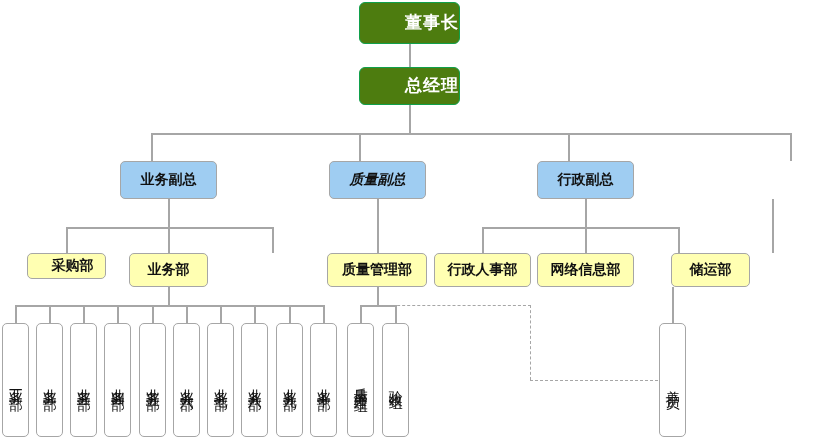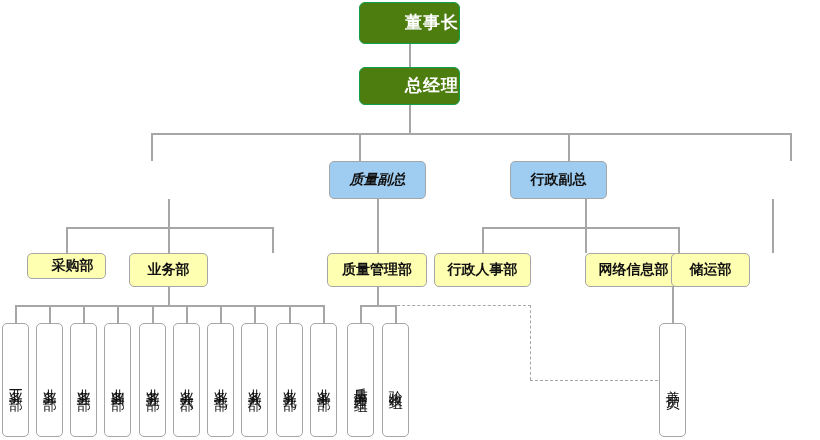--- a/index.html
+++ b/index.html
@@ -142,40 +142,43 @@
   <div class="dash v" style="left:530px; top:305px; height:75px;"></div>
   <div class="dash h" style="left:530px; top:380px; width:128px;"></div>
 
   <div class="node lv1" style="left:359px; top:2px; width:101px; height:42px;">
     <span>董事长</span>
   </div>
   <div class="node lv1" style="left:359px; top:67px; width:101px; height:38px;">
     <span>总经理</span>
   </div>
 
+  <div class="node lv2" style="left:120px; top:161px; width:97px; height:38px;">
+    <span>业务副总</span>
+  </div>
   <div class="node lv2" style="left:329px; top:161px; width:97px; height:38px;font-style:italic;">
     <span>质量副总</span>
   </div>
-  <div class="node lv2" style="left:510px; top:161px; width:97px; height:38px;">
+  <div class="node lv2" style="left:537px; top:161px; width:97px; height:38px;">
     <span>行政副总</span>
   </div>
 
   <div class="node lv3" style="left:27px; top:253px; width:79px; height:26px;padding-left:12px;">
     <span>采购部</span>
   </div>
   <div class="node lv3" style="left:129px; top:253px; width:79px; height:34px;">
     <span>业务部</span>
   </div>
   <div class="node lv3" style="left:327px; top:253px; width:100px; height:34px;">
     <span>质量管理部</span>
   </div>
   <div class="node lv3" style="left:434px; top:253px; width:97px; height:34px;">
     <span>行政人事部</span>
   </div>
-  <div class="node lv3" style="left:537px; top:253px; width:97px; height:34px;margin-left:48px;">
+  <div class="node lv3" style="left:537px; top:253px; width:97px; height:34px;">
     <span>网络信息部</span>
   </div>
   <div class="node lv3" style="left:639px; top:253px; width:79px; height:34px;margin-left:32px;">
     <span>储运部</span>
   </div>
 
   <div class="node lv4" style="left:2px; top:323px; width:27px; height:114px;">
     <span>业务一部</span>
   </div>
   <div class="node lv4" style="left:36px; top:323px; width:27px; height:114px;">

